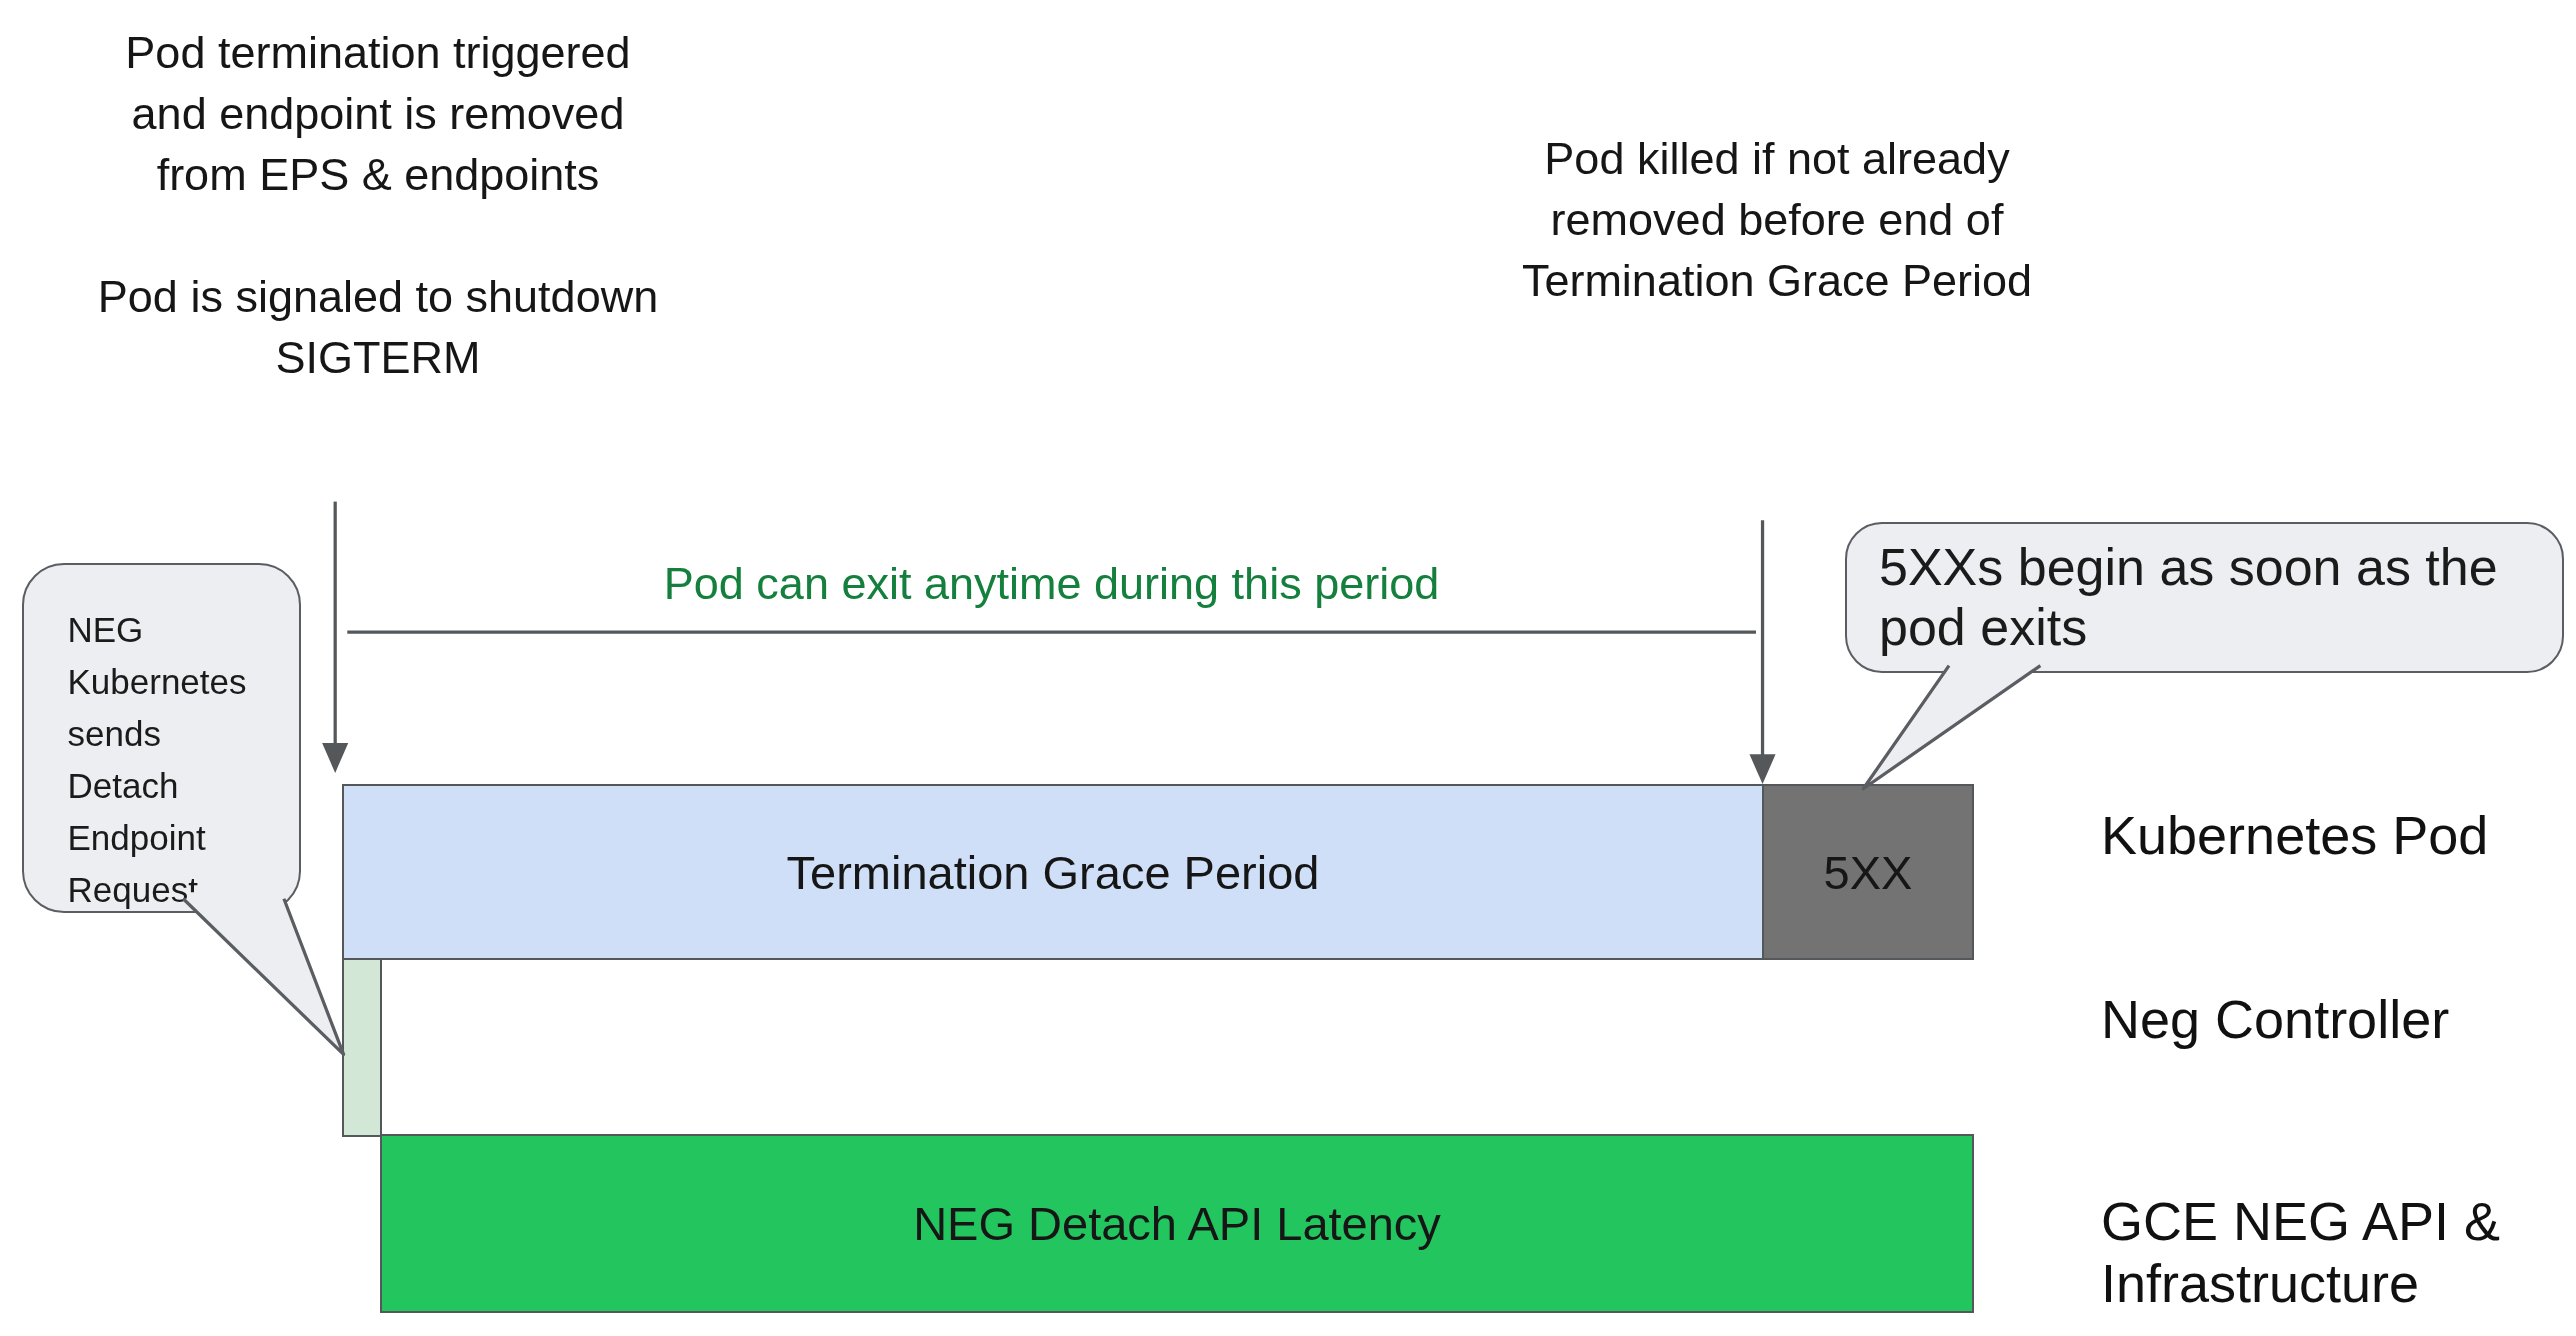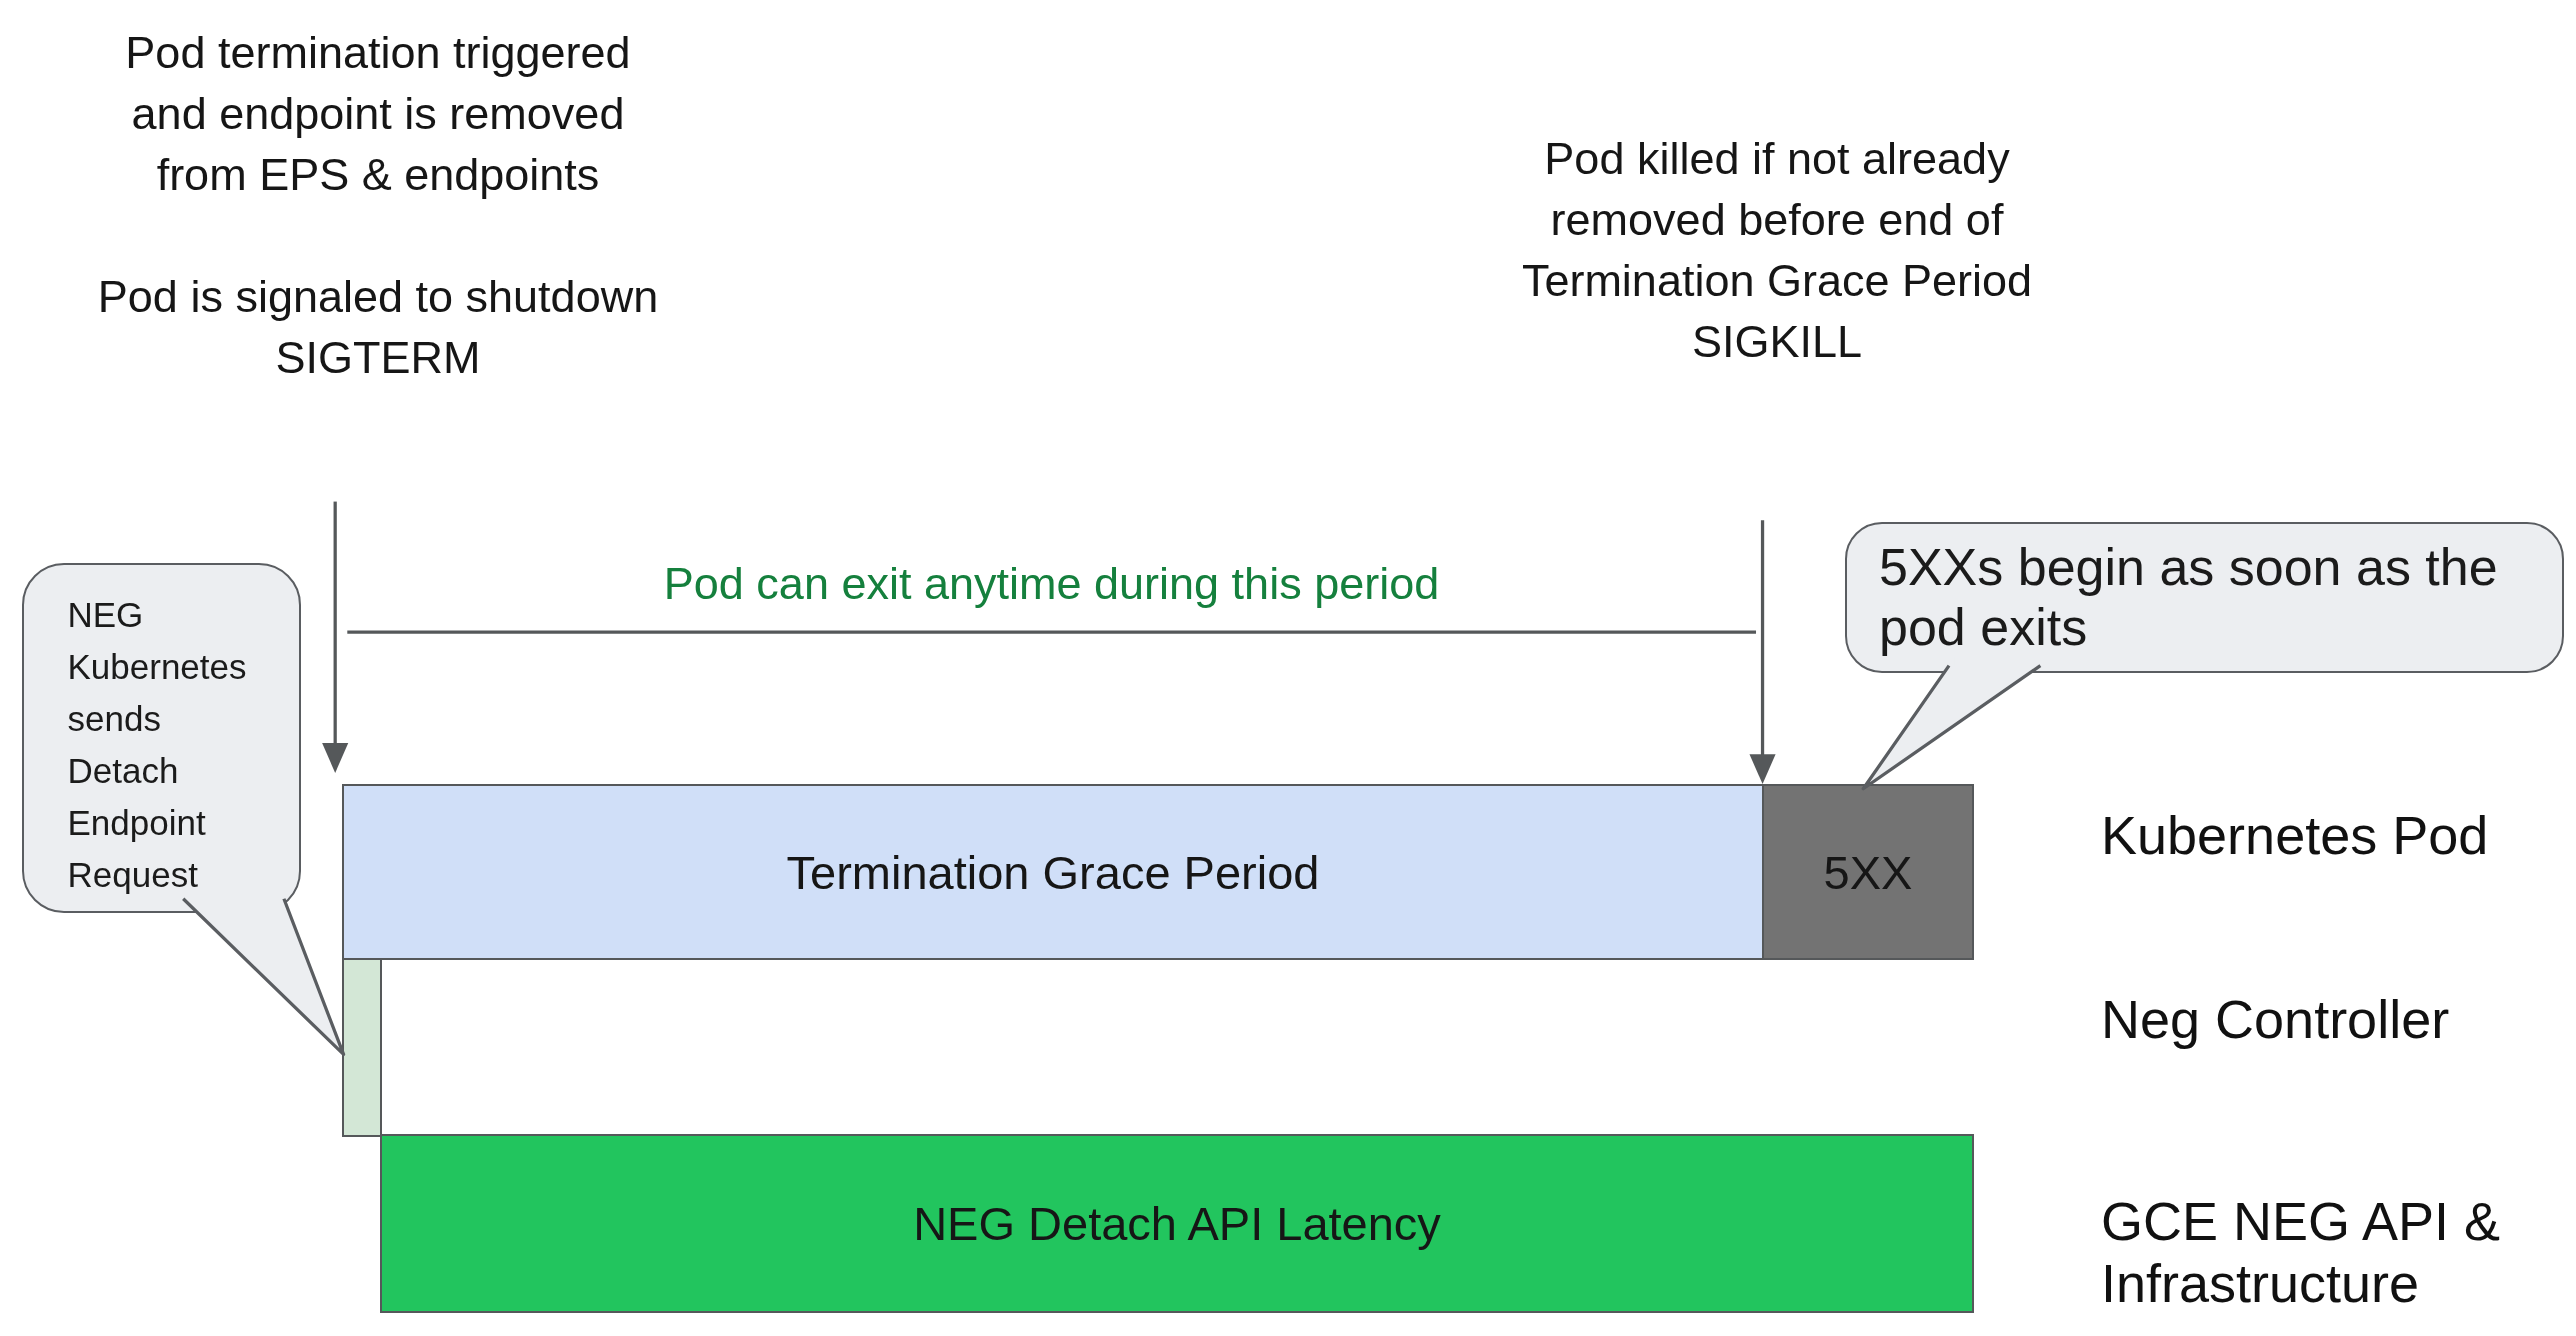--- a/index.html
+++ b/index.html
@@ -23,21 +23,21 @@
 
   .row-label{position:absolute;left:2101px;font-size:54px;line-height:62px;
              color:#111;white-space:nowrap;}
   .row-label-k8s{top:804px;}
   .row-label-negc{top:988px;}
   .row-label-gce{top:1190px;}
 
   .bubble{position:absolute;box-sizing:border-box;background:#eceef1;
           border:2.8px solid #5a5d61;color:#1b1b1b;}
   .bubble-left{left:21.5px;top:563px;width:279px;height:350px;border-radius:42px;
-               padding:24px 15px 0 44px;font-size:35px;line-height:52px;}
+               padding:39px 15px 0 44px;font-size:35px;line-height:52px;}
   .bubble-right{left:1845px;top:522px;width:719px;height:151px;border-radius:37px;
                 padding:13px 15px 0 32px;font-size:52px;line-height:60px;}
   .bubble-line{display:block;white-space:nowrap;}
 
   svg.overlay{position:absolute;left:0;top:0;width:2576px;height:1336px;pointer-events:none;}
 </style>
 </head>
 <body>
 
 <div class="canvas">
@@ -48,21 +48,20 @@
     <span class="note-line">from EPS &amp; endpoints</span>
     <span class="note-line"></span>
     <span class="note-line">Pod is signaled to shutdown</span>
     <span class="note-line">SIGTERM</span>
   </div>
 
   <div class="note" style="left:1441px;top:128px;width:672px;">
     <span class="note-line">Pod killed if not already</span>
     <span class="note-line">removed before end of</span>
     <span class="note-line">Termination Grace Period</span>
-    <span class="note-line">SIGKILL</span>
   </div>
 
   <div class="period-note">Pod can exit anytime during this period</div>
 
   <div class="bar bar-blue">
     <span>Termination Grace Period</span>
   </div>
   <div class="bar bar-pink">
     <span>5XX</span>
   </div>

